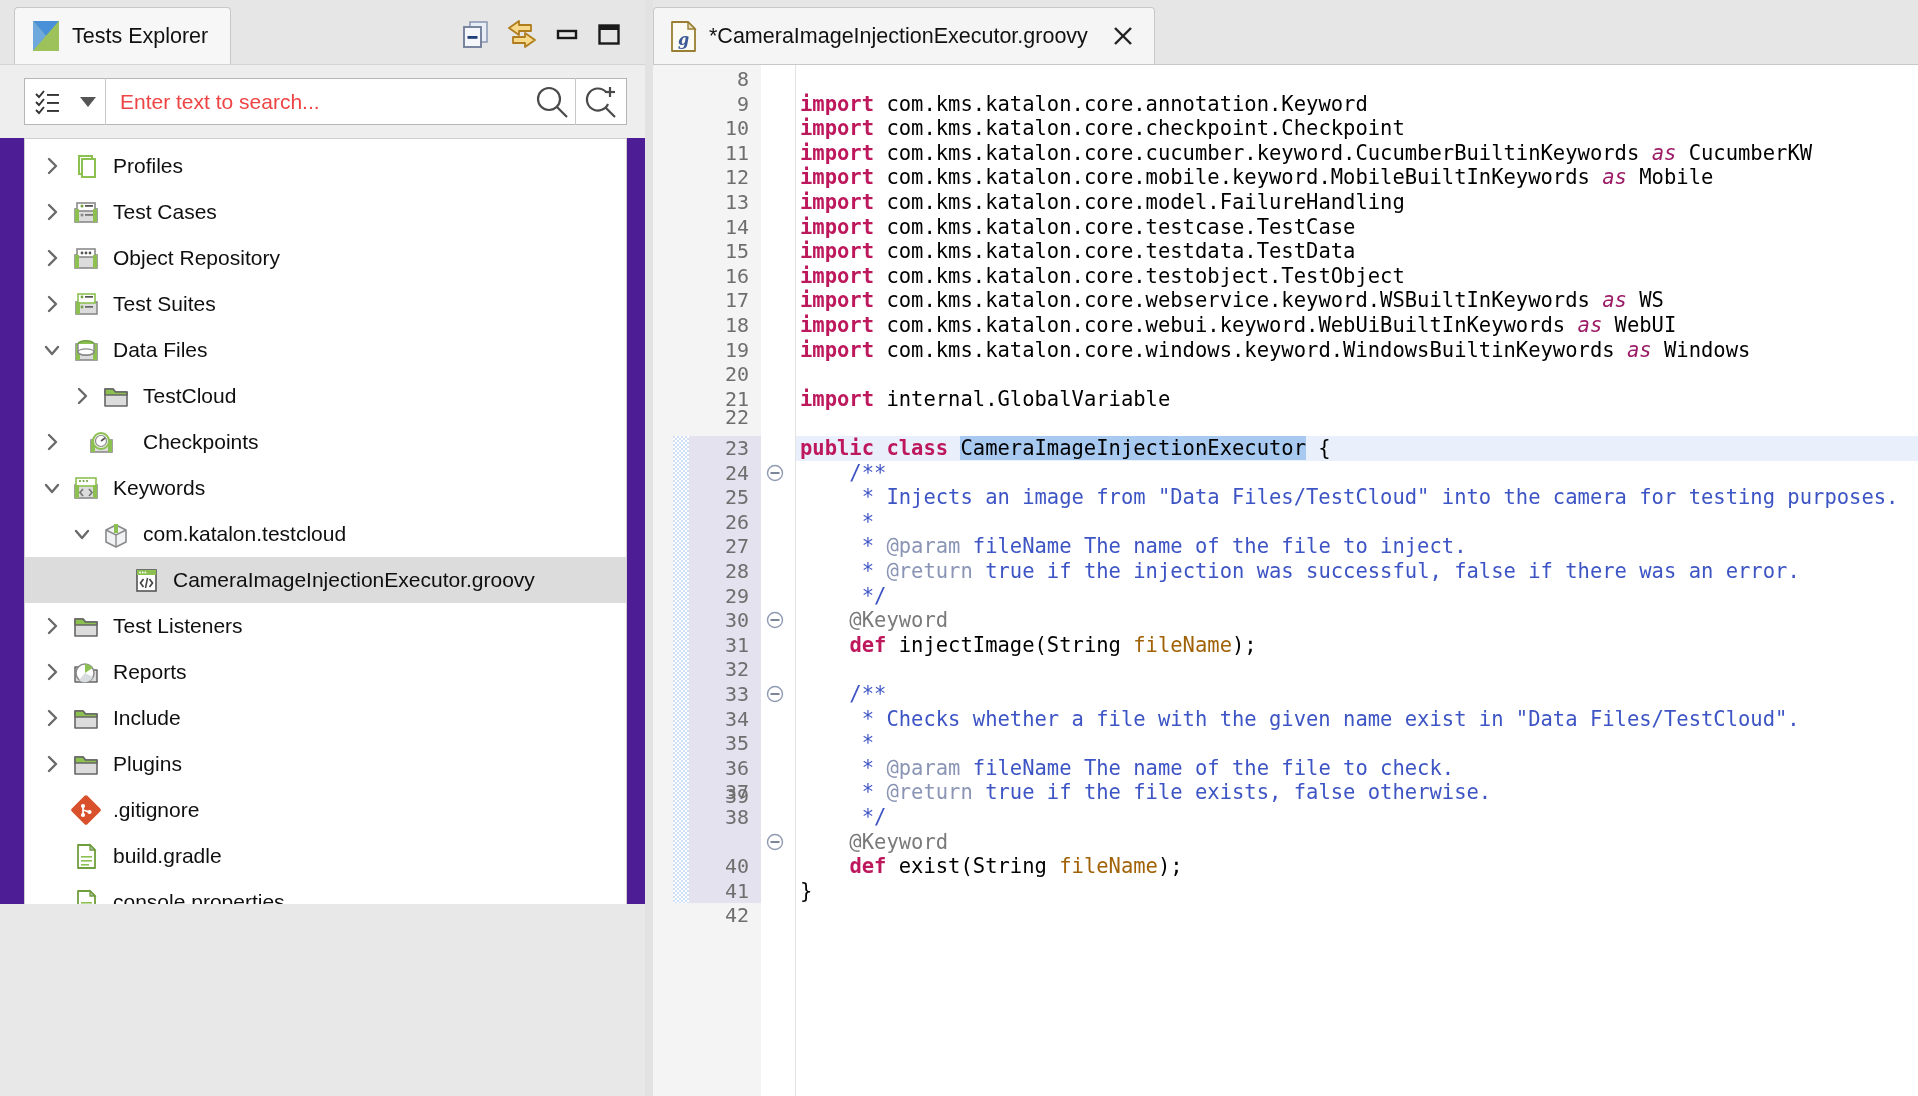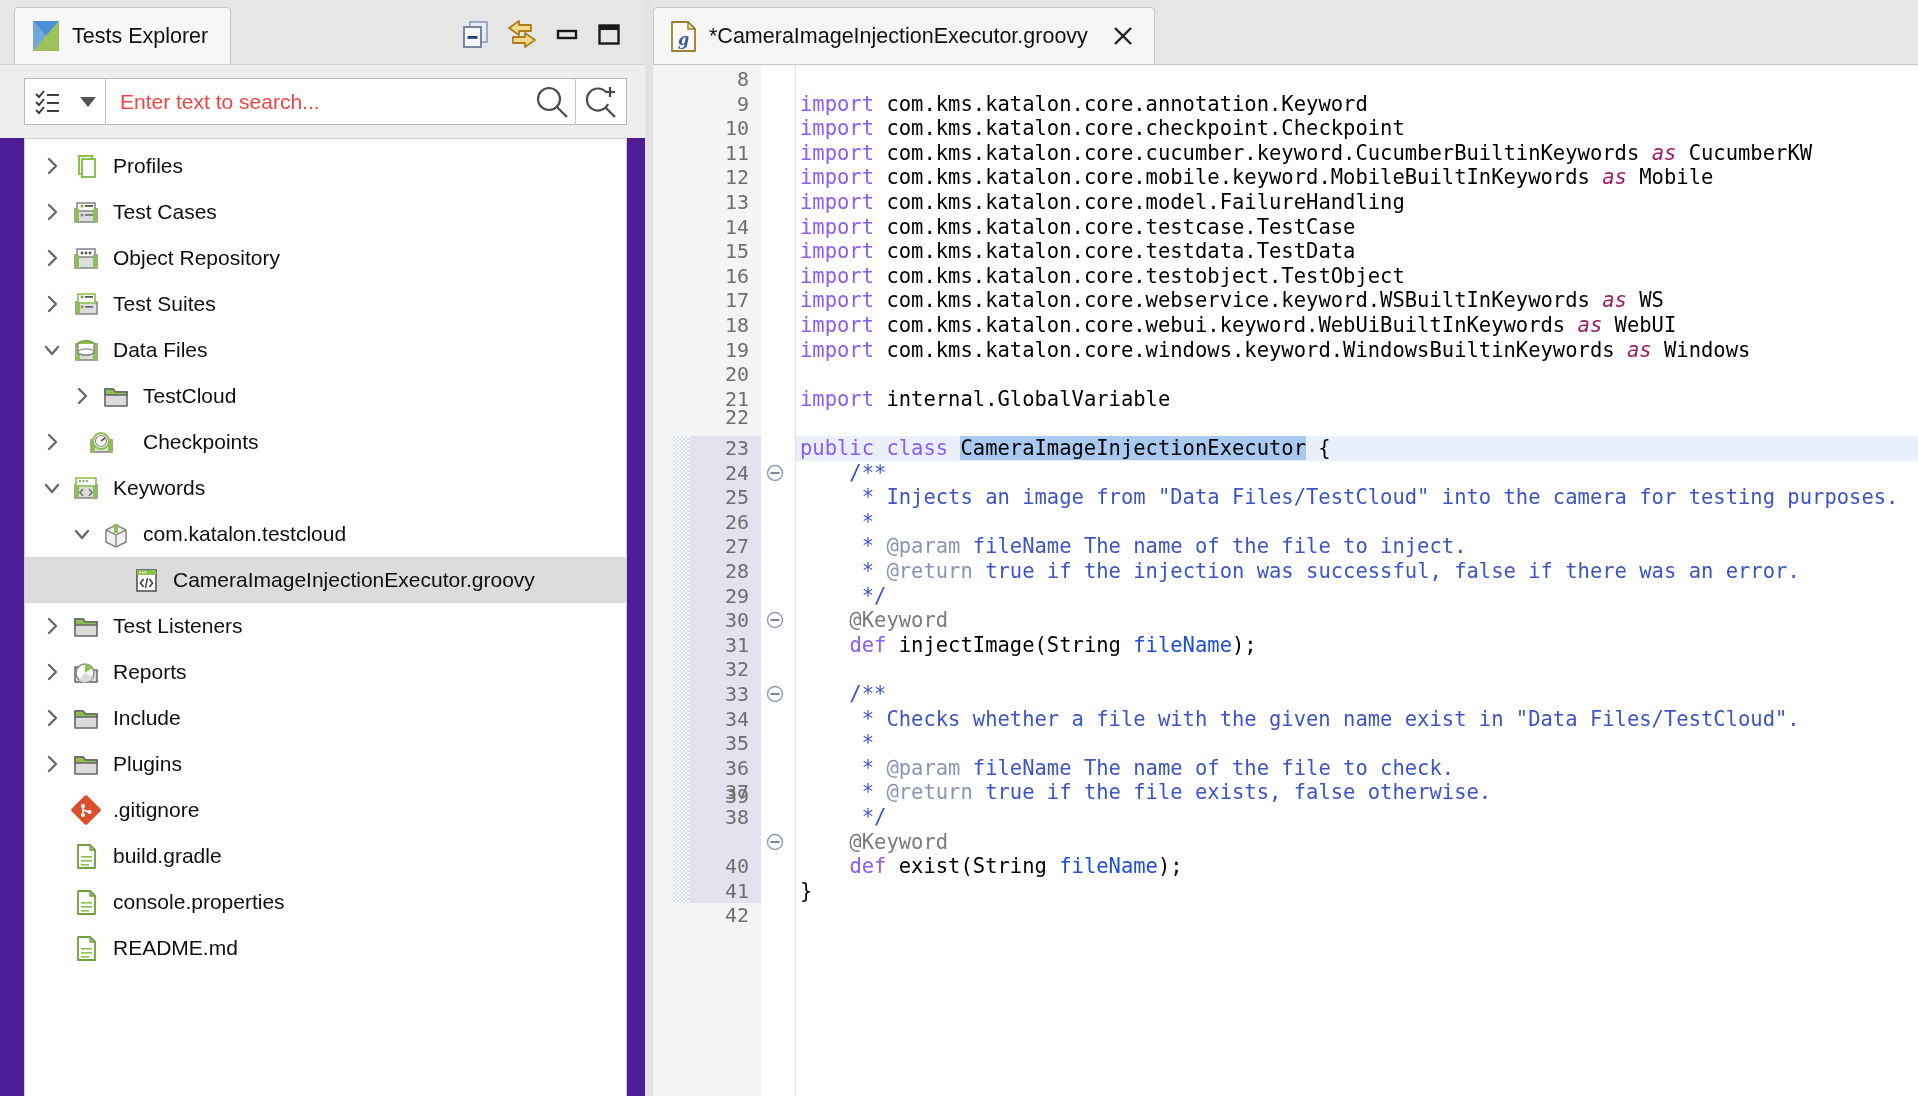--- a/index.html
+++ b/index.html
@@ -13,21 +13,21 @@
   #app {
     width: 1918px; height: 1096px;
     display: flex;
     background: #e8e8e8;
     position: relative;
   }
 
   
   #left-panel {
     width: 645px;
-    height: 1096px;
+    height: 904px;
     background: #e6e6e6;
     display: flex;
     flex-direction: column;
     position: relative;
     flex: 0 0 645px;
   }
   .lp-tabrow {
     height: 64px;
     display: flex;
     align-items: flex-end;
@@ -247,26 +247,26 @@
     color: #6e6e6e;
     text-align: right;
   }
   .fold {
     position: absolute;
     left: 4px;
     height: 24.6px;
     display: flex; align-items: center;
   }
 
-  .k  { color: #8b5cf6; font-weight: normal; }   
+  .k  { color: #be185d; font-weight: bold; }   
   .ki { color: #9b1b66; font-style: italic; }  
   .cm { color: #3d54c4; }                       
   .ct { color: #8a95b5; }                       
   .an { color: #7a7a7a; }                       
-  .pm { color: #1d4ed8; margin-top: 20px; }                       
+  .pm { color: #a16207; margin-top: 20px; }                       
   .sel { background: #a8caf0; }                 
   .caret {
     display: inline-block;
     width: 0;
     border-left: 2px solid #3a2a10;
     height: 21px;
     vertical-align: -4px;
     margin-right: -2px;
   }
 </style>

